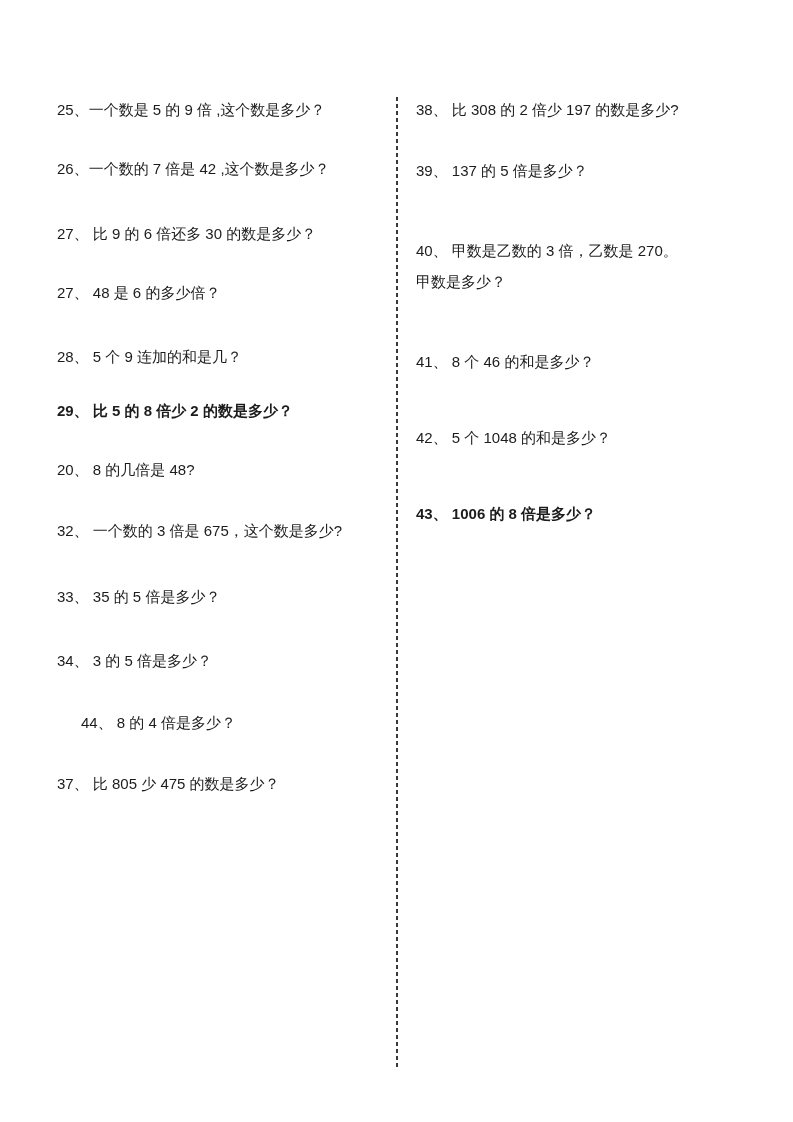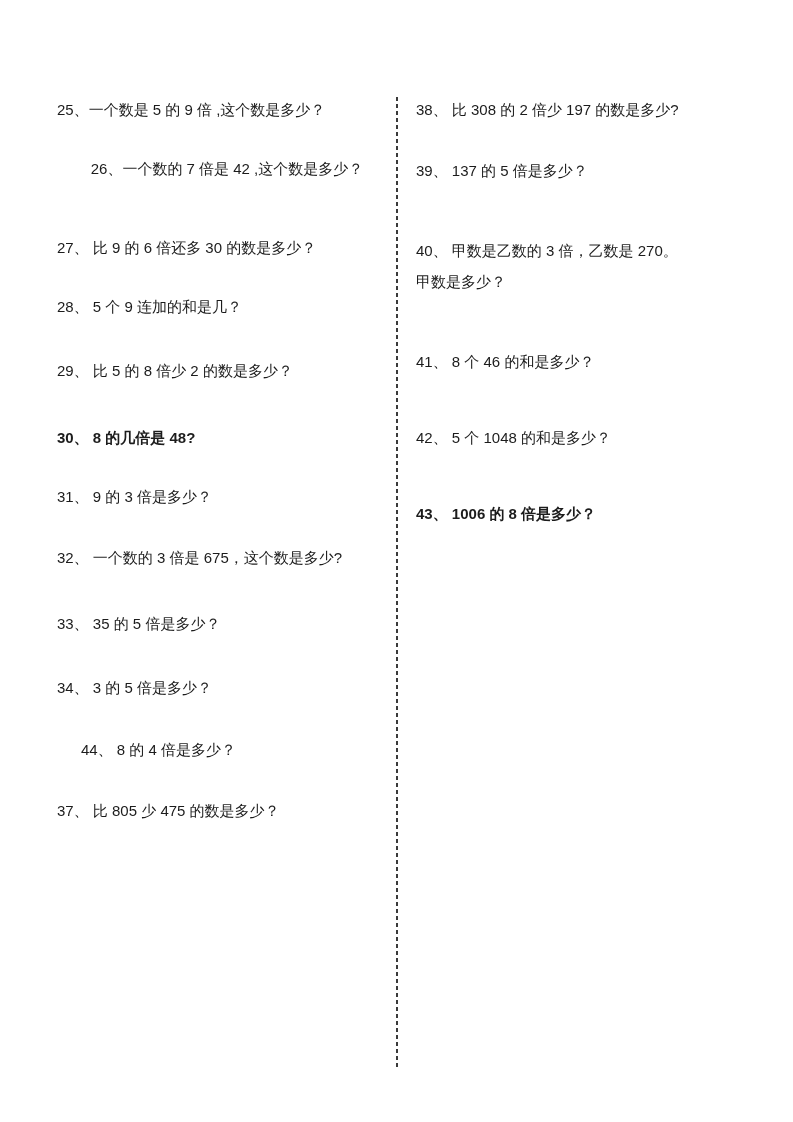--- a/index.html
+++ b/index.html
@@ -35,24 +35,24 @@
     line-height: 1.5;
   }
   .col-left  { left: 57px;  width: 340px; }
   .col-right { left: 416px; width: 380px; }
   .problem {
     white-space: pre-line;
     word-break: break-all;
   }
   
   .col-left  .problem:nth-child(1)  { margin-bottom: 36.5px; }
-  .col-left  .problem:nth-child(2)  { margin-bottom: 56px; text-align: center; }
+  .col-left  .problem:nth-child(2)  { margin-bottom: 42px; }
   .col-left  .problem:nth-child(3)  { margin-bottom: 36.5px; }
   .col-left  .problem:nth-child(4)  { margin-bottom: 41.5px; }
-  .col-left  .problem:nth-child(5)  { margin-bottom: 45px; }
+  .col-left  .problem:nth-child(5)  { margin-bottom: 32px; }
   .col-left  .problem:nth-child(6)  { margin-bottom: 36.5px; font-weight: bold; }
   .col-left  .problem:nth-child(7)  { margin-bottom: 38.5px; }
   .col-left  .problem:nth-child(8)  { margin-bottom: 43.5px; }
   .col-left  .problem:nth-child(9)  { margin-bottom: 41px;   }
   .col-left  .problem:nth-child(10) { margin-bottom: 39.5px; }
   .col-left  .problem:nth-child(11) { margin-bottom: 38.5px; margin-left: 24px; }
   .col-left  .problem:nth-child(12) { margin-bottom: 36.5px; }
   .col-left  .problem:nth-child(13) { margin-bottom: 39.5px; }
   .col-left  .problem:nth-child(14) { margin-bottom: 0; }
 
@@ -71,24 +71,24 @@
 <body>
 
 <div class="page">
 
   <div class="divider"></div>
 
   <div class="col col-left">
     <div class="problem">25、一个数是 5 的 9 倍 ,这个数是多少？</div>
     <div class="problem">26、一个数的 7 倍是 42 ,这个数是多少？</div>
     <div class="problem">27、 比 9 的 6 倍还多 30 的数是多少？</div>
+    <div class="problem">27、 48 是 6 的多少倍？</div>
     <div class="problem">28、 5 个 9 连加的和是几？</div>
     <div class="problem">29、 比 5 的 8 倍少 2 的数是多少？</div>
-    <div class="problem">30、 8 的几倍是 48?</div>
-    <div class="problem">31、 9 的 3 倍是多少？</div>
+    <div class="problem">20、 8 的几倍是 48?</div>
     <div class="problem">32、 一个数的 3 倍是 675，这个数是多少?</div>
     <div class="problem">33、 35 的 5 倍是多少？</div>
     <div class="problem">34、 3 的 5 倍是多少？</div>
     <div class="problem">44、 8 的 4 倍是多少？</div>
     <div class="problem">37、 比 805 少 475 的数是多少？</div>
   </div>
 
   <div class="col col-right">
     <div class="problem">38、 比 308 的 2 倍少 197 的数是多少?</div>
     <div class="problem">39、 137 的 5 倍是多少？</div>

